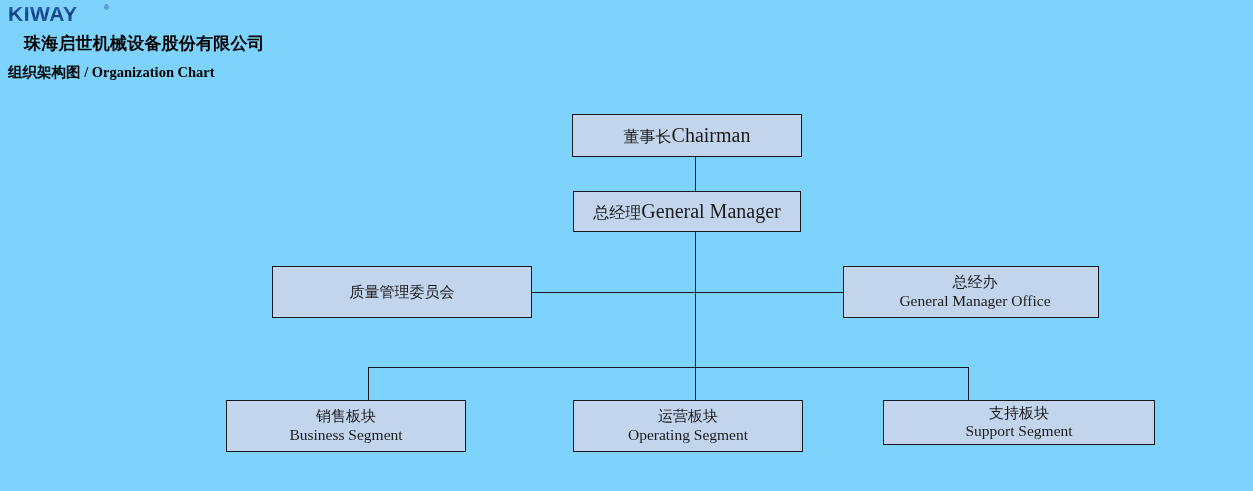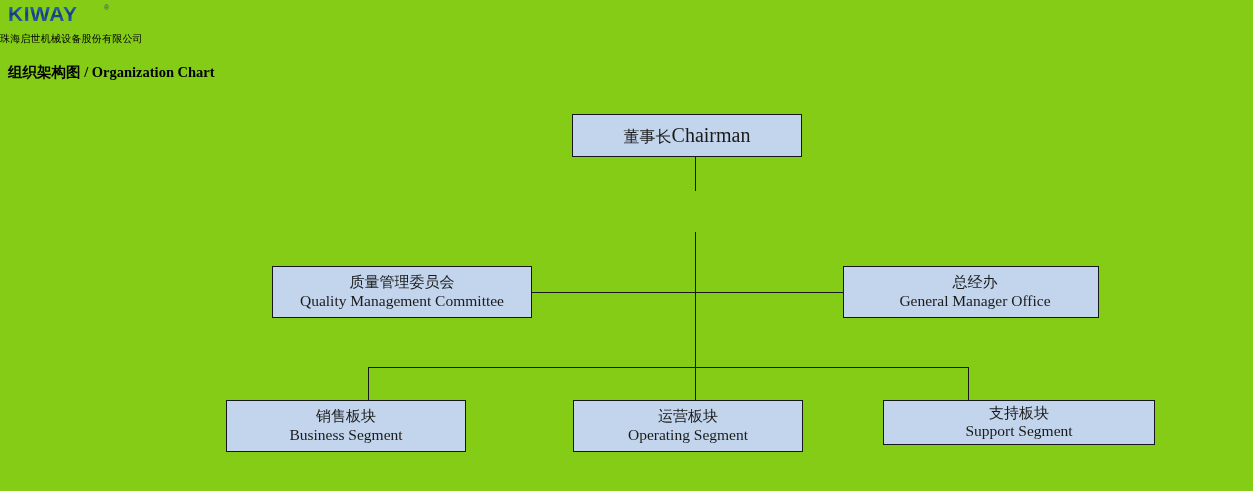--- a/index.html
+++ b/index.html
@@ -7,21 +7,21 @@
     padding: 0;
     background: #ffffff;
   }
   body {
     font-family: "Liberation Serif", "DejaVu Serif", serif;
   }
   #page {
     position: relative;
     width: 1253px;
     height: 491px;
-    background: #84cc16;
+    background: #7dd3fc;
     overflow: hidden;
   }
 
   
   .logo {
     position: absolute;
     left: 8px;
     top: 2px;
     width: 112px;
     height: 24px;
@@ -29,25 +29,25 @@
   .logo-reg {
     position: absolute;
     left: 104px;
     top: 4px;
     font-family: "Liberation Sans", sans-serif;
     font-size: 7px;
     color: #1f4e9c;
   }
   .company-name {
     position: absolute;
-    left: 0;
+    left: 24px;
     top: 32px;
     font-family: "Liberation Sans", "DejaVu Sans", sans-serif;
-    font-size: 10px;
-    font-weight: normal;
+    font-size: 17px;
+    font-weight: bold;
     color: #000000;
     letter-spacing: 0.2px;
     white-space: nowrap;
   }
   .chart-title {
     position: absolute;
     left: 8px;
     top: 63px;
     font-size: 14.5px;
     font-weight: bold;
@@ -164,24 +164,29 @@
     <div class="conn v" id="conn-drop-operating"></div>
     <div class="conn v" id="conn-drop-support"></div>
 
     <div class="node single-line" id="node-chairman">
       <div class="inline-row">
         <span class="line-cn">董事长</span>
         <span class="line-en">Chairman</span>
       </div>
     </div>
 
+    <div class="node single-line" id="node-general-manager">
+      <div class="inline-row">
+        <span class="line-cn">总经理</span>
+        <span class="line-en">General Manager</span>
+      </div>
+    </div>
 
     <div class="node" id="node-quality">
       <span class="line-cn">质量管理委员会</span>
-      <span class="line-en">Quality Management Committee</span>
     </div>
 
     <div class="node" id="node-gm-office">
       <span class="line-cn">总经办</span>
       <span class="line-en">General Manager Office</span>
     </div>
 
     <div class="node" id="node-business">
       <span class="line-cn">销售板块</span>
       <span class="line-en">Business Segment</span>

